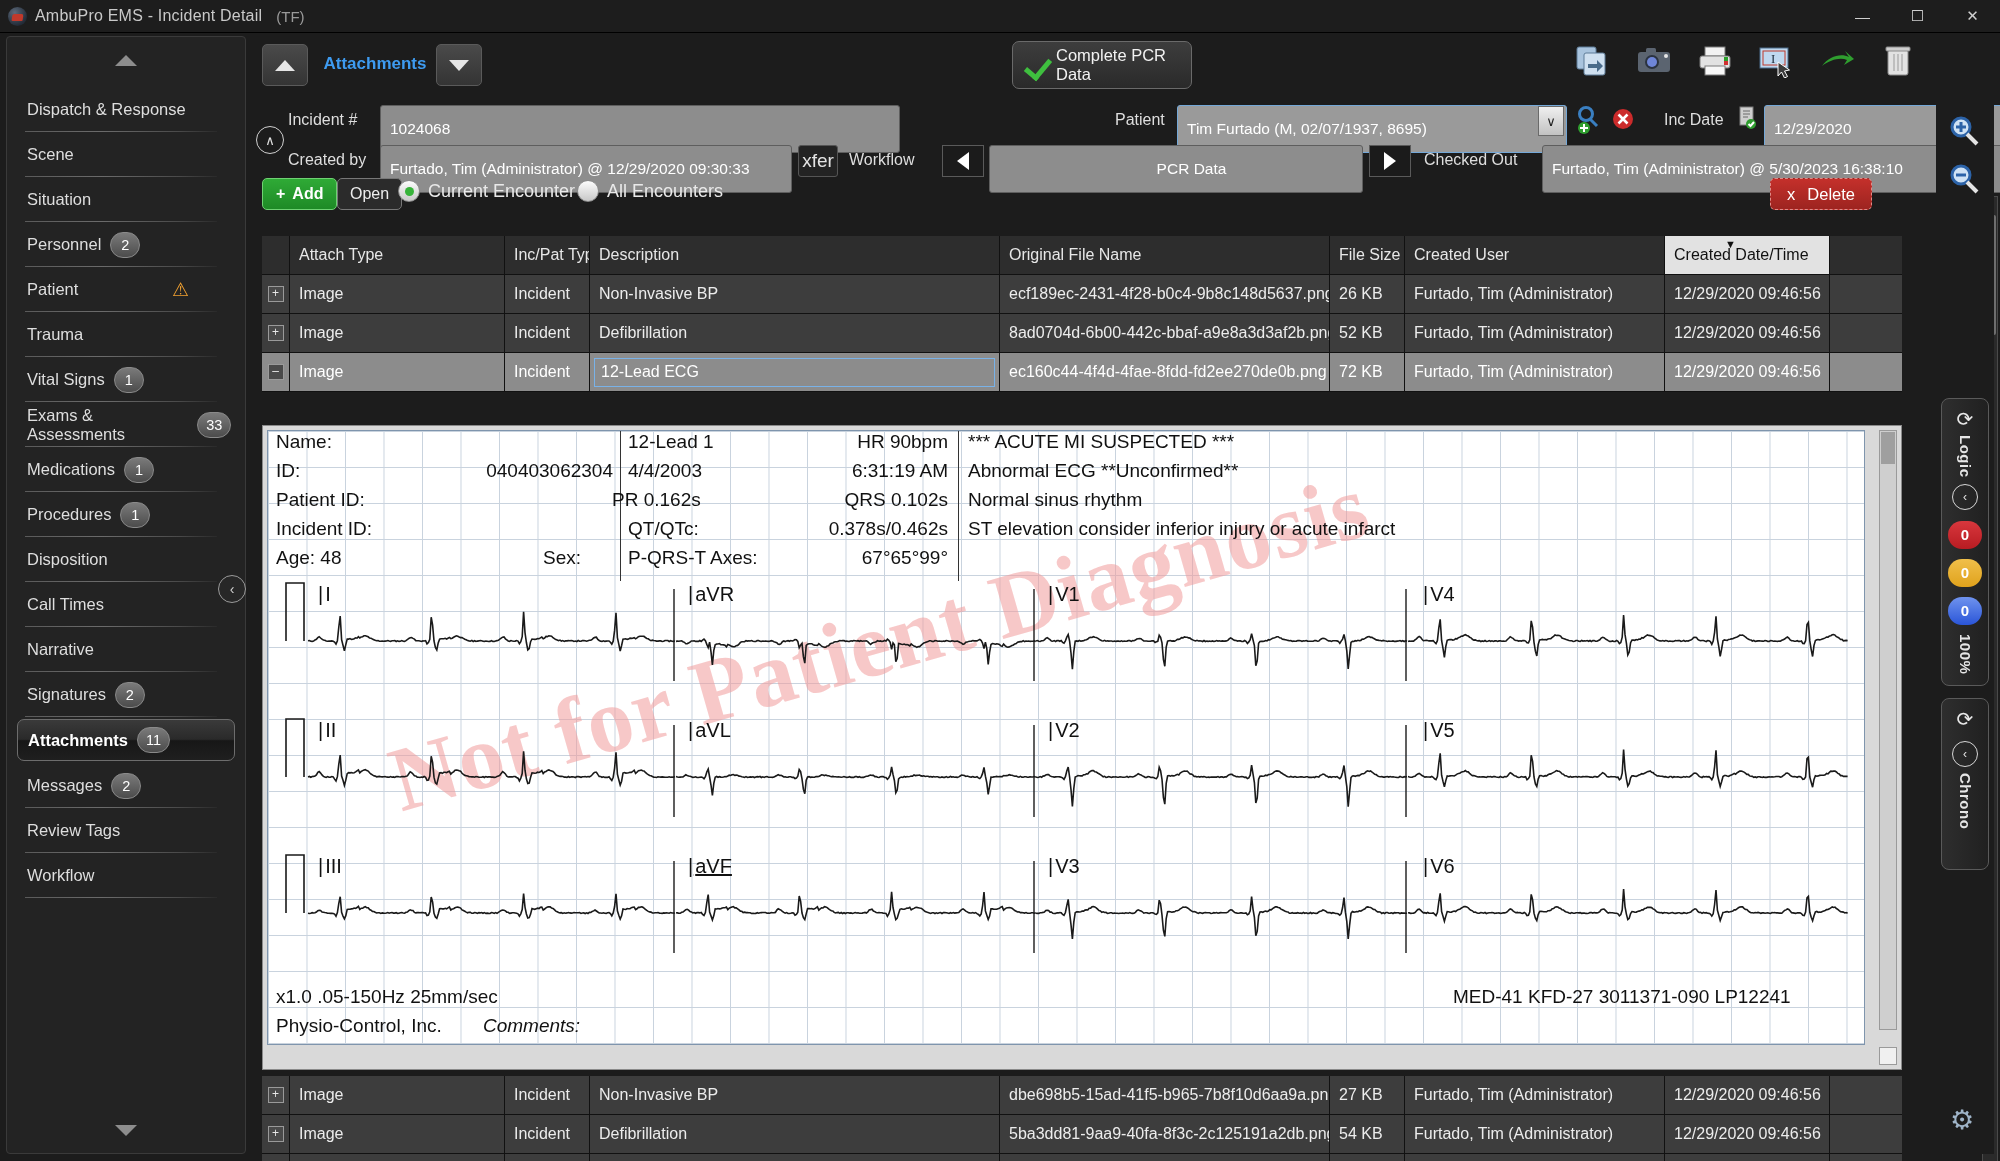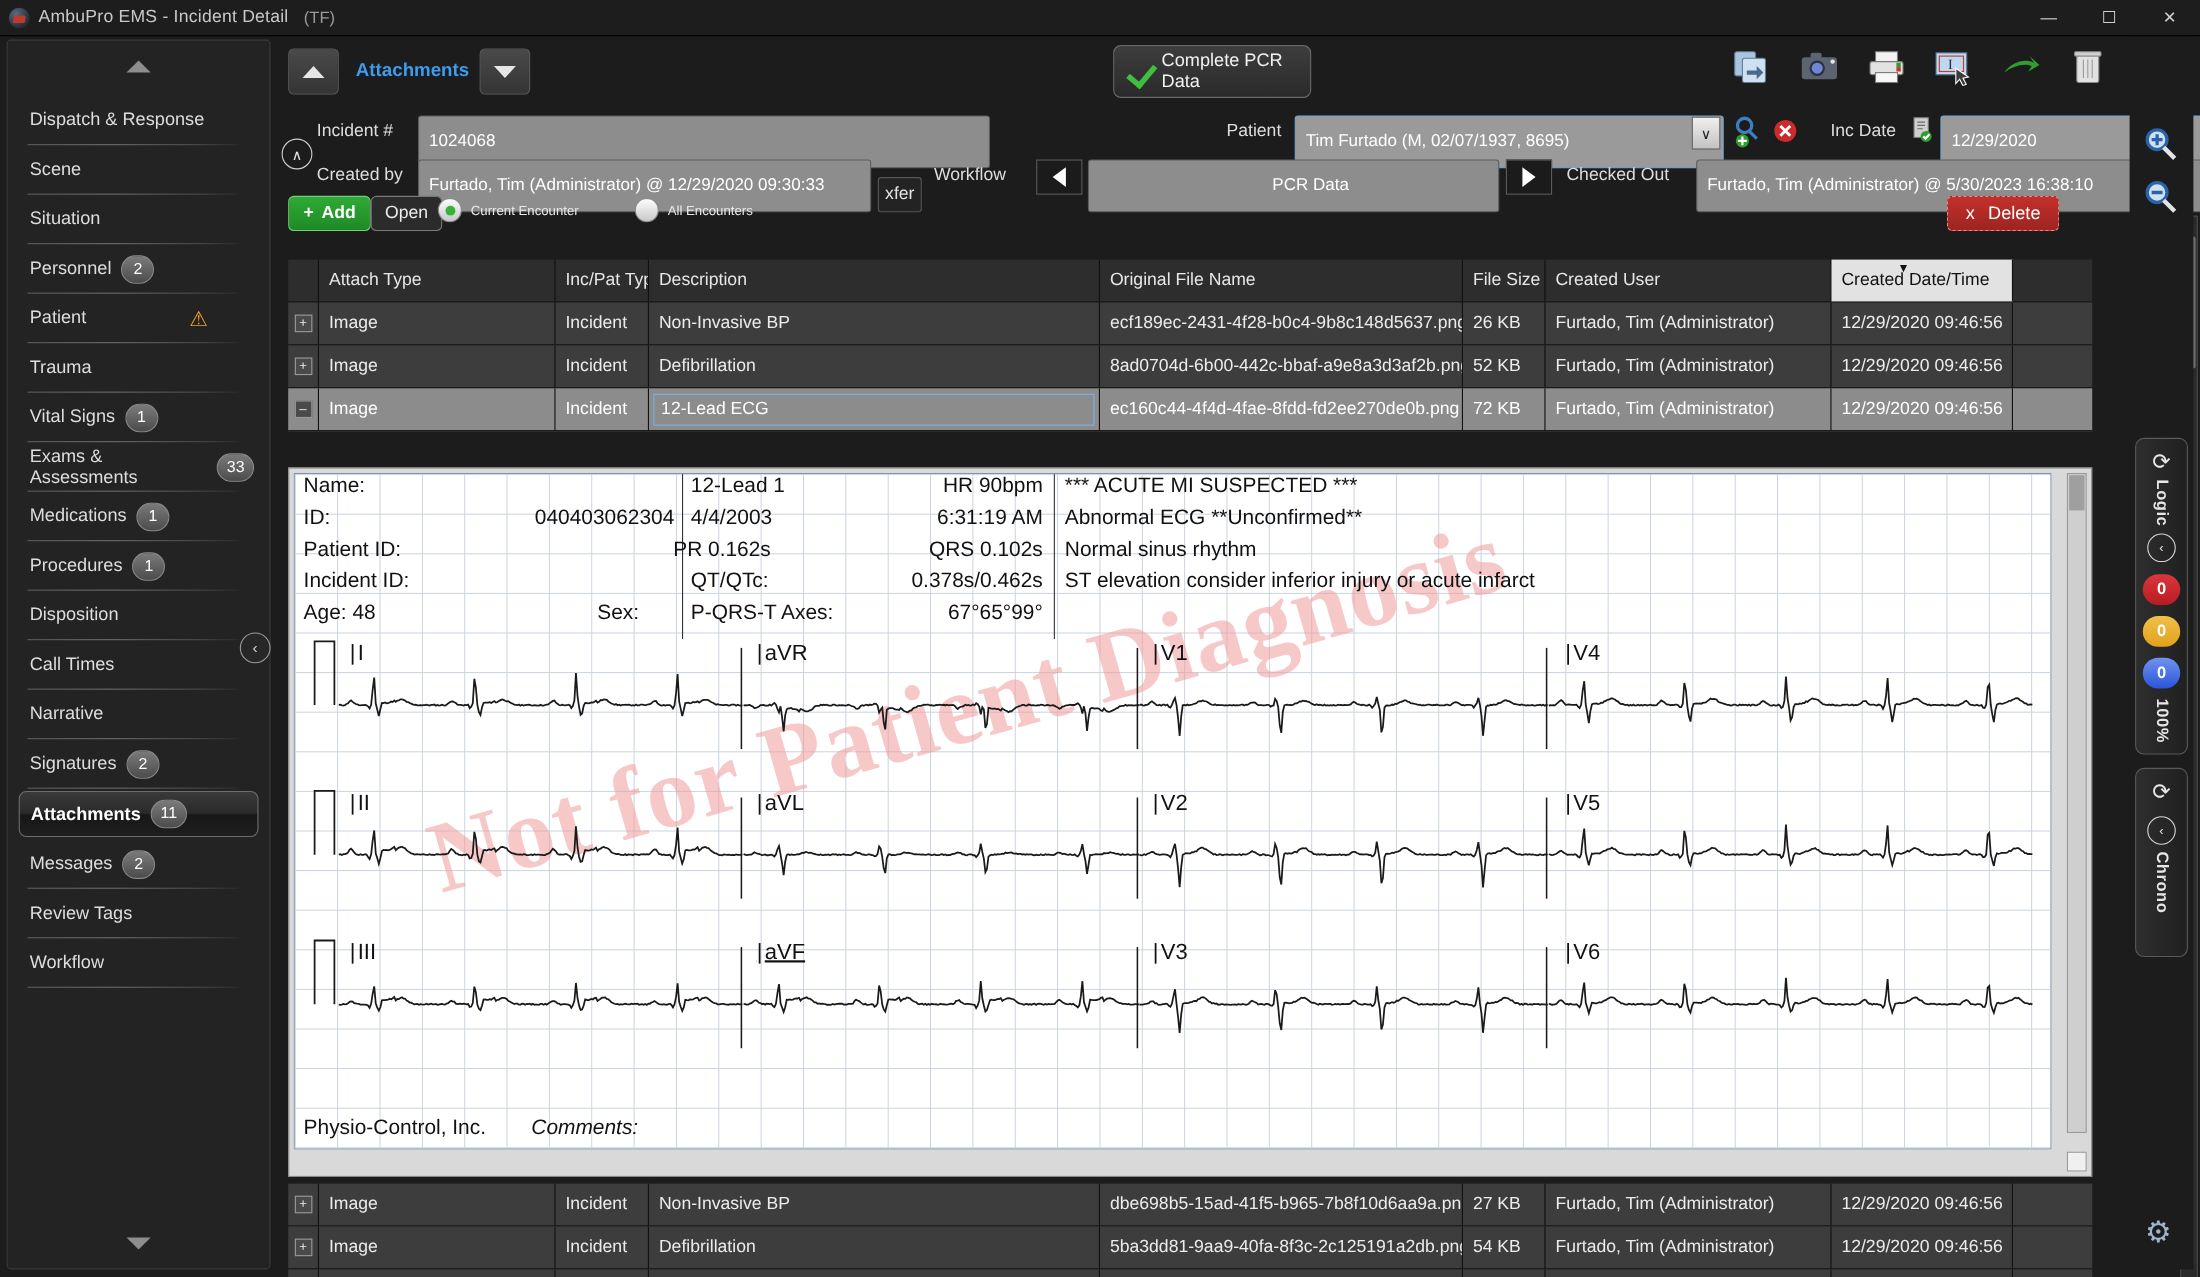--- a/index.html
+++ b/index.html
@@ -131,22 +131,22 @@
     font-size:13px; color:#222;
   }
   .wf-arrow {
     position:absolute; width:42px; height:32px; background:#1b1b1b; border:1px solid #5a5a5a;
     display:flex; align-items:center; justify-content:center;
   }
   .tri-l{ width:0;height:0;border-top:9px solid transparent;border-bottom:9px solid transparent;border-right:12px solid #fff;}
   .tri-r{ width:0;height:0;border-top:9px solid transparent;border-bottom:9px solid transparent;border-left:12px solid #fff;}
   .xfer-btn {
     position:absolute; width:40px; height:32px; background:#232323; border:1px solid #555;
-    border-radius:3px; color:#e4e4e4; font-size:16px;
-    display:flex; align-items:center; justify-content:center;margin-top:16px;
+    border-radius:3px; color:#e4e4e4; font-size:19px;
+    display:flex; align-items:center; justify-content:center;
   }
 
   
   .actionbar { position:relative; height:42px; }
   .add-btn {
     position:absolute; left:10px; top:2px; height:32px; padding:0 13px;
     background:linear-gradient(to bottom,#2faa36,#1e8a26); border:1px solid #6fd273;
     border-radius:5px; color:#fff; font-size:16px; font-weight:bold;
     display:flex; align-items:center; gap:7px;
   }
@@ -155,21 +155,21 @@
     background:#2b2b2b; border:1px solid #777; border-radius:5px;
     color:#ededed; font-size:16px; display:flex; align-items:center;
   }
   .radio-wrap { position:absolute; top:4px; display:flex; align-items:center; gap:8px; }
   .radio {
     width:22px; height:22px; border-radius:50%;
     background:linear-gradient(to bottom,#fdfdfd,#c8c8c8); border:1px solid #8a8a8a;
     display:flex; align-items:center; justify-content:center;
   }
   .radio .dot { width:9px;height:9px;border-radius:50%;background:#37b33a; }
-  .radio-wrap .rl { color:#e9e9e9; font-size:12px; }
+  .radio-wrap .rl { color:#e9e9e9; font-size:18px; }
   .del-btn {
     position:absolute; right:60px; top:2px; height:32px; padding:0 16px;
     background:linear-gradient(to bottom,#c4302b,#9d2420); border:1px dashed #e08b88;
     border-radius:5px; color:#fff; font-size:16.5px;
     display:flex; align-items:center; gap:12px;
   }
 
   
   .grid { position:absolute; left:10px; top:200px; width:1640px; }
   .grow { display:flex; height:39px; align-items:stretch; }
@@ -703,20 +703,24 @@
             <line x1="766" x2="766" y1="158" y2="250" stroke="#1a1a1a" stroke-width="1.4"></line>
             <line x1="766" x2="766" y1="294" y2="386" stroke="#1a1a1a" stroke-width="1.4"></line>
             <line x1="766" x2="766" y1="430" y2="522" stroke="#1a1a1a" stroke-width="1.4"></line>
             <line x1="1138" x2="1138" y1="158" y2="250" stroke="#1a1a1a" stroke-width="1.4"></line>
             <line x1="1138" x2="1138" y1="294" y2="386" stroke="#1a1a1a" stroke-width="1.4"></line>
             <line x1="1138" x2="1138" y1="430" y2="522" stroke="#1a1a1a" stroke-width="1.4"></line>
           </svg>
 
         <div class="ecg-foot">
           <div class="ef-row">
+            <span class="eh" style="left:8px;">x1.0 .05-150Hz 25mm/sec</span>
+            <span class="eh" style="left:1185px;">MED-41 KFD-27 3011371-090 LP12241</span>
+          </div>
+          <div class="ef-row">
             <span class="eh" style="left:8px;">Physio-Control, Inc.</span>
             <span class="eh" style="left:215px;font-style:italic;">Comments:</span>
           </div>
         </div>
       </div>
       <div class="ecg-scroll-v">
           <div class="ecg-scroll-thumb"></div>
         </div>
       <div class="ecg-corner"></div>
     </div>

